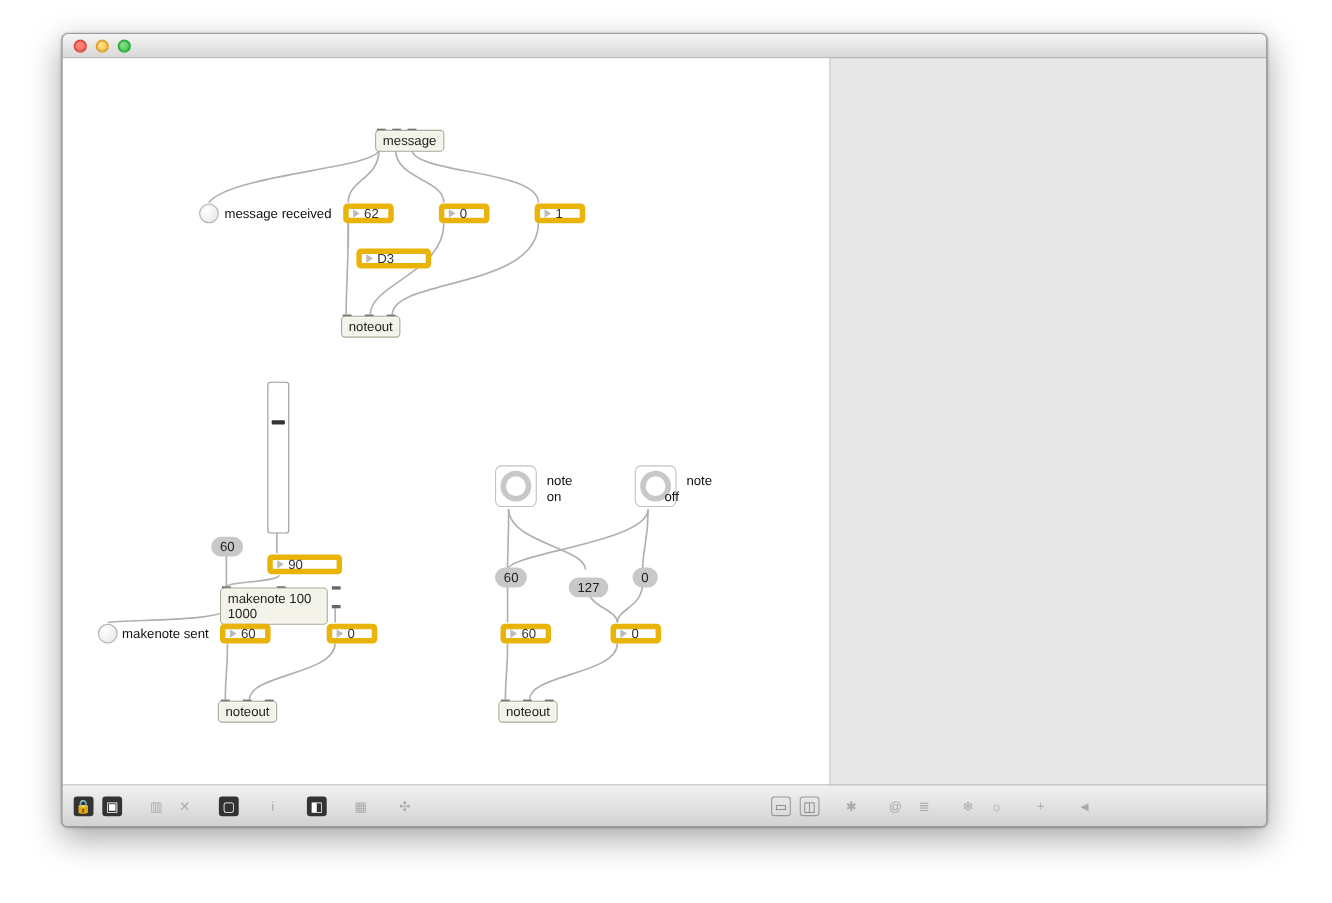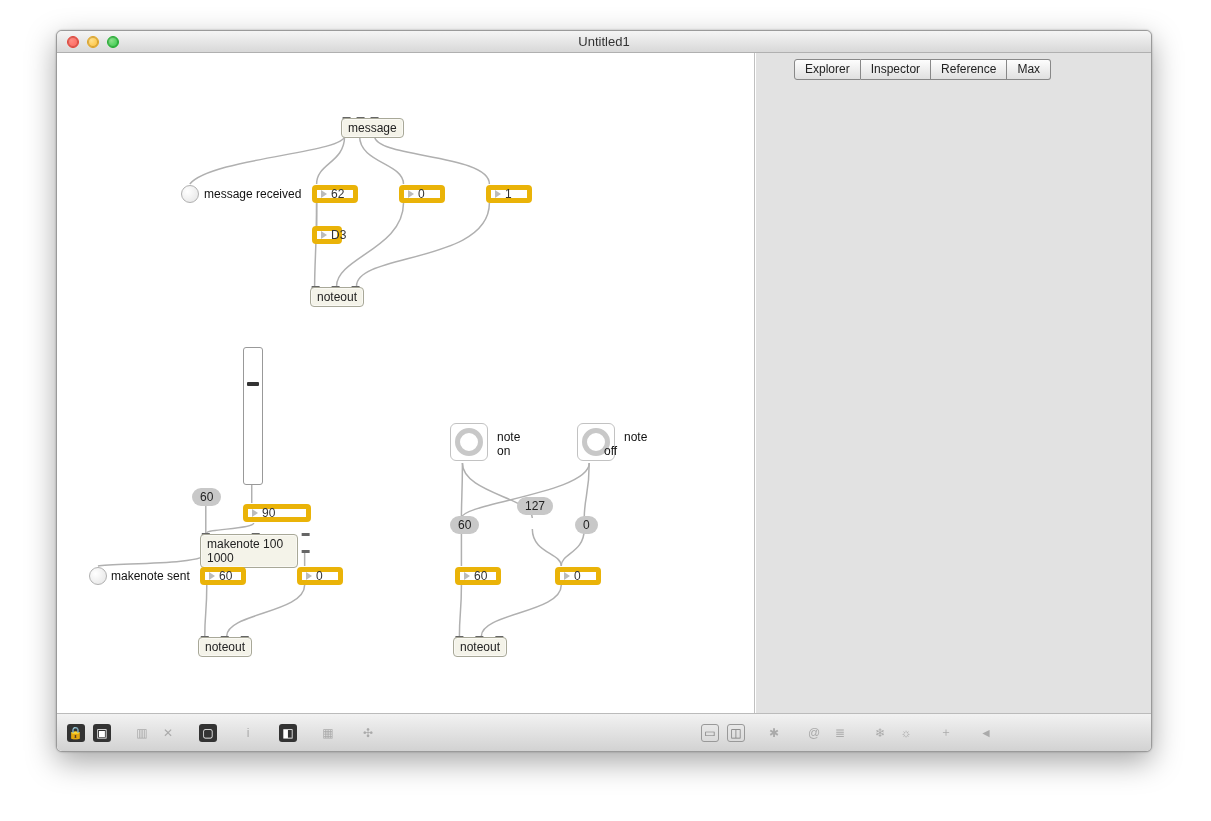--- a/index.html
+++ b/index.html
@@ -203,21 +203,20 @@
 </head>
 <body>
 
 <div class="window">
   <div class="titlebar">
     <div class="traffic">
       <div class="tl red"></div>
       <div class="tl yellow"></div>
       <div class="tl green"></div>
     </div>
-    <div class="title">Untitled1</div>
   </div>
 
   <div class="content">
     <div class="patcher">
       <div class="canvas">
 
         <svg class="cords" viewBox="0 0 698 660" preserveAspectRatio="none">
 
           <path d="M288,83 C288,100 155,105 133,131"></path>
 
@@ -293,21 +292,21 @@
             <span>62</span>
           </div>
         <div class="numbox" style="left:342px;top:132px;width:46px">
             <div class="tri"></div>
             <span>0</span>
           </div>
         <div class="numbox" style="left:429px;top:132px;width:46px">
             <div class="tri"></div>
             <span>1</span>
           </div>
-        <div class="numbox" style="left:255px;top:173px;width:30px">
+        <div class="numbox" style="left:267px;top:173px;width:68px">
             <div class="tri"></div>
             <span>D3</span>
           </div>
         <div class="objbox" style="left:253px;top:234px">noteout</div>
 
         <div class="slider" style="left:186px;top:294px;height:138px">
           <div class="knob" style="top:34px"></div>
         </div>
         <div class="msgpill" style="left:135px;top:435px">
             <span>60</span>
@@ -335,47 +334,39 @@
         <div class="label" style="left:440px;top:377px">note</div>
         <div class="label" style="left:440px;top:391px">on</div>
         <div class="bang-lg" style="left:520px;top:370px">
             <div class="ring"></div>
           </div>
         <div class="label" style="left:567px;top:377px">note</div>
         <div class="label" style="left:547px;top:391px">off</div>
         <div class="msgpill" style="left:393px;top:463px">
             <span>60</span>
           </div>
-        <div class="msgpill" style="left:460px;top:444px">
+        <div class="msgpill" style="left:460px;top:472px">
             <span>127</span>
           </div>
         <div class="msgpill" style="left:518px;top:463px;min-width:22px">
             <span>0</span>
           </div>
         <div class="numbox" style="left:398px;top:514px;width:46px">
             <div class="tri"></div>
             <span>60</span>
           </div>
         <div class="numbox" style="left:498px;top:514px;width:46px">
             <div class="tri"></div>
             <span>0</span>
           </div>
         <div class="objbox" style="left:396px;top:584px">noteout</div>
 
       </div>
     </div>
 
-    <div class="sidebar">
-      <div class="tabs">
-        <div class="tab">Explorer</div>
-        <div class="tab">Inspector</div>
-        <div class="tab">Reference</div>
-        <div class="tab">Max</div>
-      </div>
-    </div>
 
     <div class="bottombar-left">
       <div class="ticon dark">🔒</div>
       <div class="ticon dark">▣</div>
       <div style="width:6px"></div>
       <div class="ticon dim">▥</div>
       <div class="ticon dim">✕</div>
       <div style="width:6px"></div>
       <div class="ticon dark">▢</div>
       <div style="width:6px"></div>

